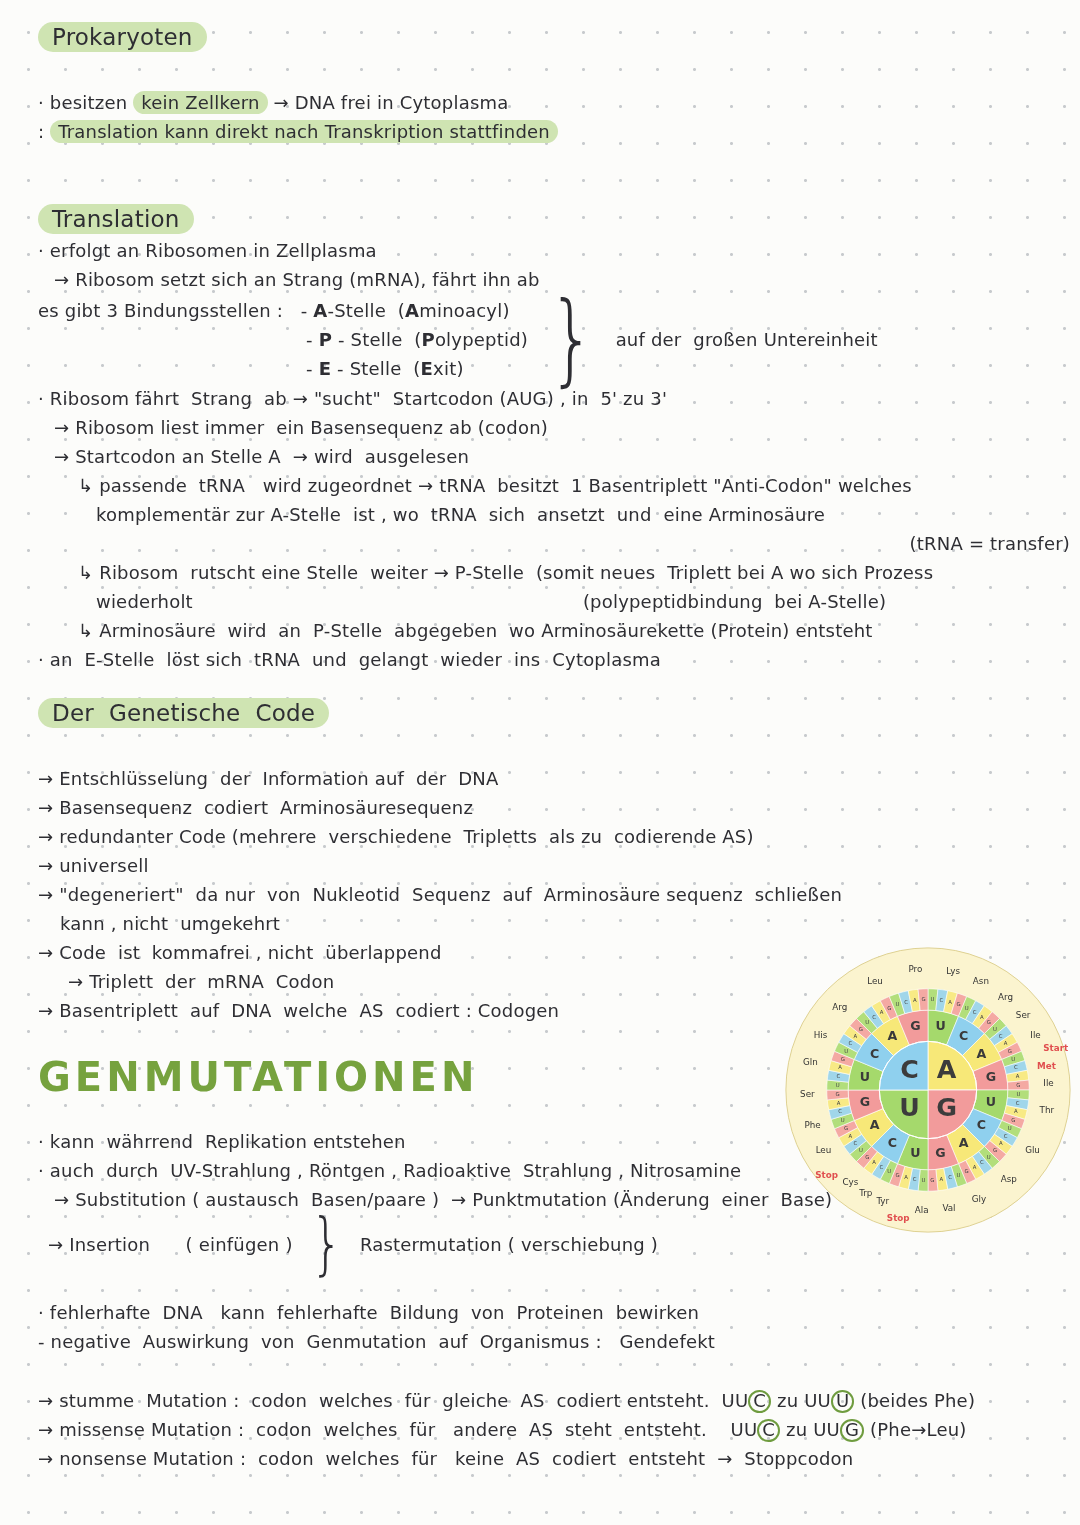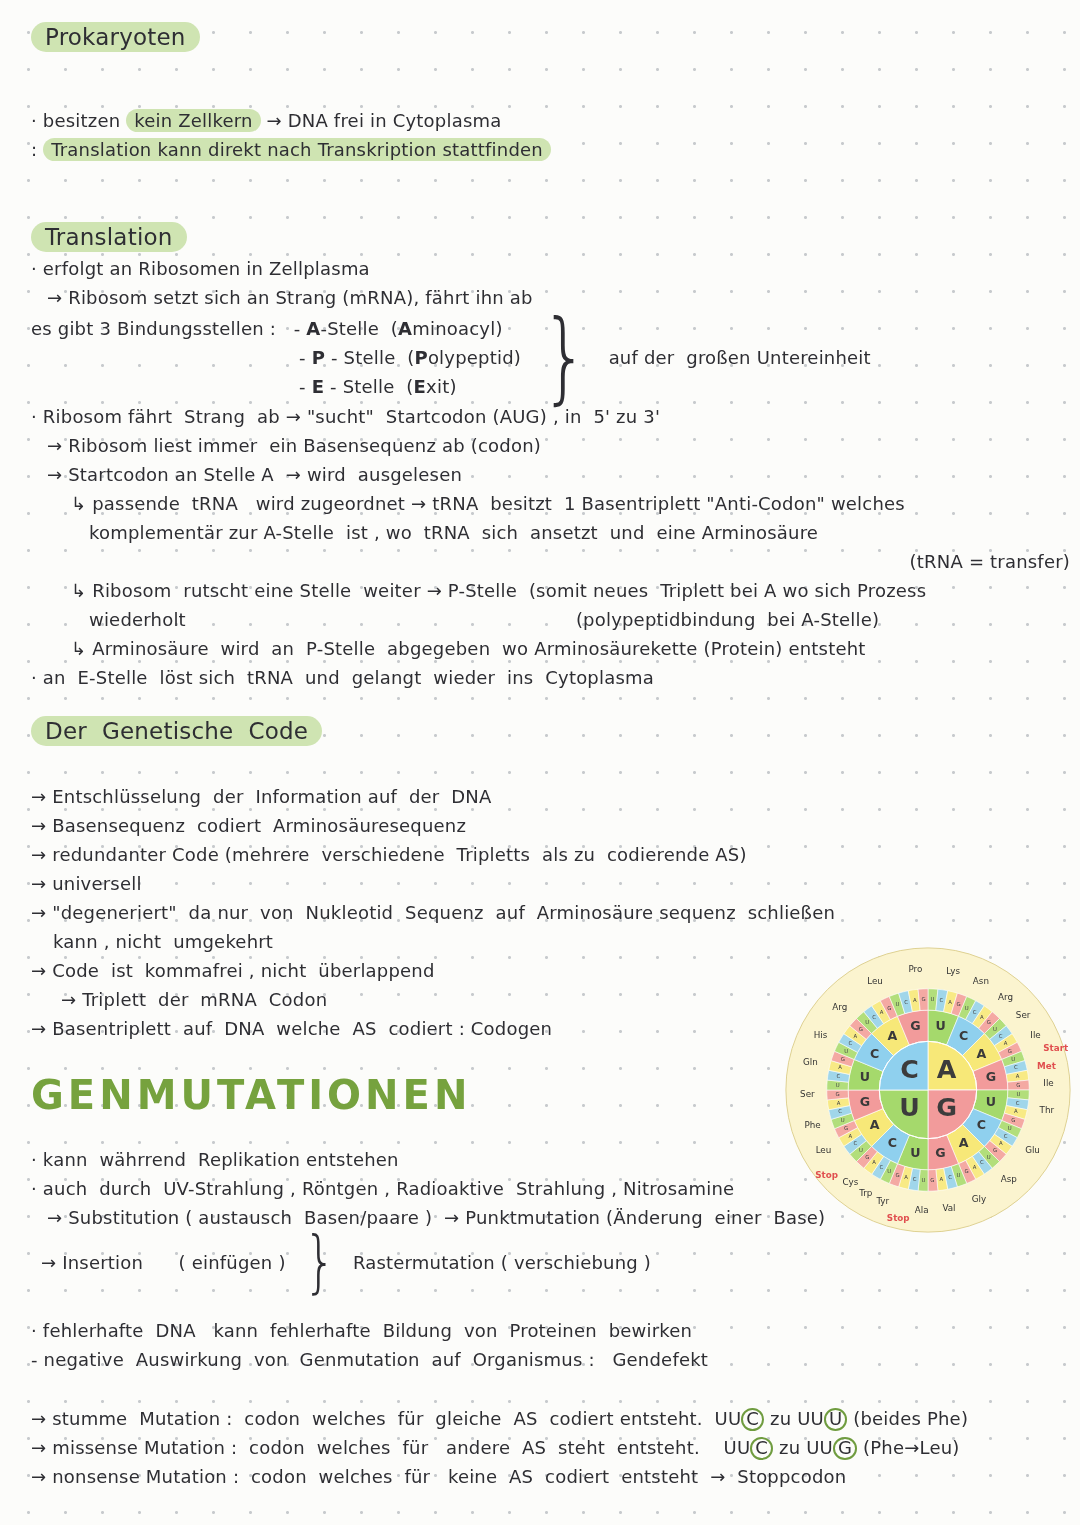--- a/index.html
+++ b/index.html
@@ -3,41 +3,41 @@
 <meta charset="utf-8">
 <style>
   html,body{margin:0;padding:0;background:#e8e8e8;}
   .page{
     position:relative;width:1080px;height:1525px;margin:0 auto;
     background-color:#fcfcfa;
     background-image:radial-gradient(circle,#c7cacd 1.3px,transparent 1.6px);
     background-size:37px 37px;background-position:10px 14px;
     font-family:"DejaVu Sans",sans-serif;color:#2e2e33;overflow:hidden;
   }
-  #content{position:absolute;left:31px;top:20px;right:10px;}
+  #content{position:absolute;left:38px;top:20px;right:10px;}
   .line{font-size:18px;line-height:29px;letter-spacing:.2px;white-space:pre;}
   .h{font-size:23px;line-height:34px;}
   .h .hl{padding:2px 14px;border-radius:16px;}
   .hl{background:#cfe4b2;border-radius:12px;padding:1px 8px;box-decoration-break:clone;}
   .title{color:#76a23e;font-weight:bold;font-size:40px;line-height:48px;letter-spacing:4px;}
   .circle{border:2px solid #6f9c3f;border-radius:50%;padding:0 3px;display:inline-block;line-height:1.05;}
   .b{font-weight:bold;}
   .brace-row{display:flex;align-items:center;gap:12px;}
   .brace{font-weight:200;color:#2e2e33;transform:scaleX(.75);font-family:"DejaVu Sans",sans-serif;}
   .brace3{font-size:100px;line-height:90px;}
   .brace2{font-size:68px;line-height:60px;}
   #codon-wheel{position:absolute;left:782px;top:944px;width:292px;height:292px;}
 </style>
 </head>
 <body>
 
 <div class="page">
   <div id="content">
       <div class="line h"><span class="hl">Prokaryoten</span></div>
-      <div class="line" style="margin-top: 52px;"><span>· besitzen </span><span class="hl">kein Zellkern</span><span> → DNA frei in Cytoplasma</span></div>
+      <div class="line" style="margin-top: 34px;"><span>· besitzen </span><span class="hl">kein Zellkern</span><span> → DNA frei in Cytoplasma</span></div>
       <div class="line"><span>: </span><span class="hl">Translation kann direkt nach Transkription stattfinden</span></div>
       <div class="line h" style="margin-top: 56px;"><span class="hl">Translation</span></div>
       <div class="line"><span>· erfolgt an Ribosomen in Zellplasma</span></div>
       <div class="line" style="margin-left: 16px;"><span>→ Ribosom setzt sich an Strang (mRNA), fährt ihn ab</span></div>
       <div class="brace-row">
         <div>
           <div class="line"><span>es gibt 3 Bindungsstellen :   - </span><span class="b">A</span><span>-Stelle  (</span><span class="b">A</span><span>minoacyl)</span></div>
           <div class="line" style="margin-left: 268px;"><span>- </span><span class="b">P</span><span> - Stelle  (</span><span class="b">P</span><span>olypeptid)</span></div>
           <div class="line" style="margin-left: 268px;"><span>- </span><span class="b">E</span><span> - Stelle  (</span><span class="b">E</span><span>xit)</span></div>
         </div>

